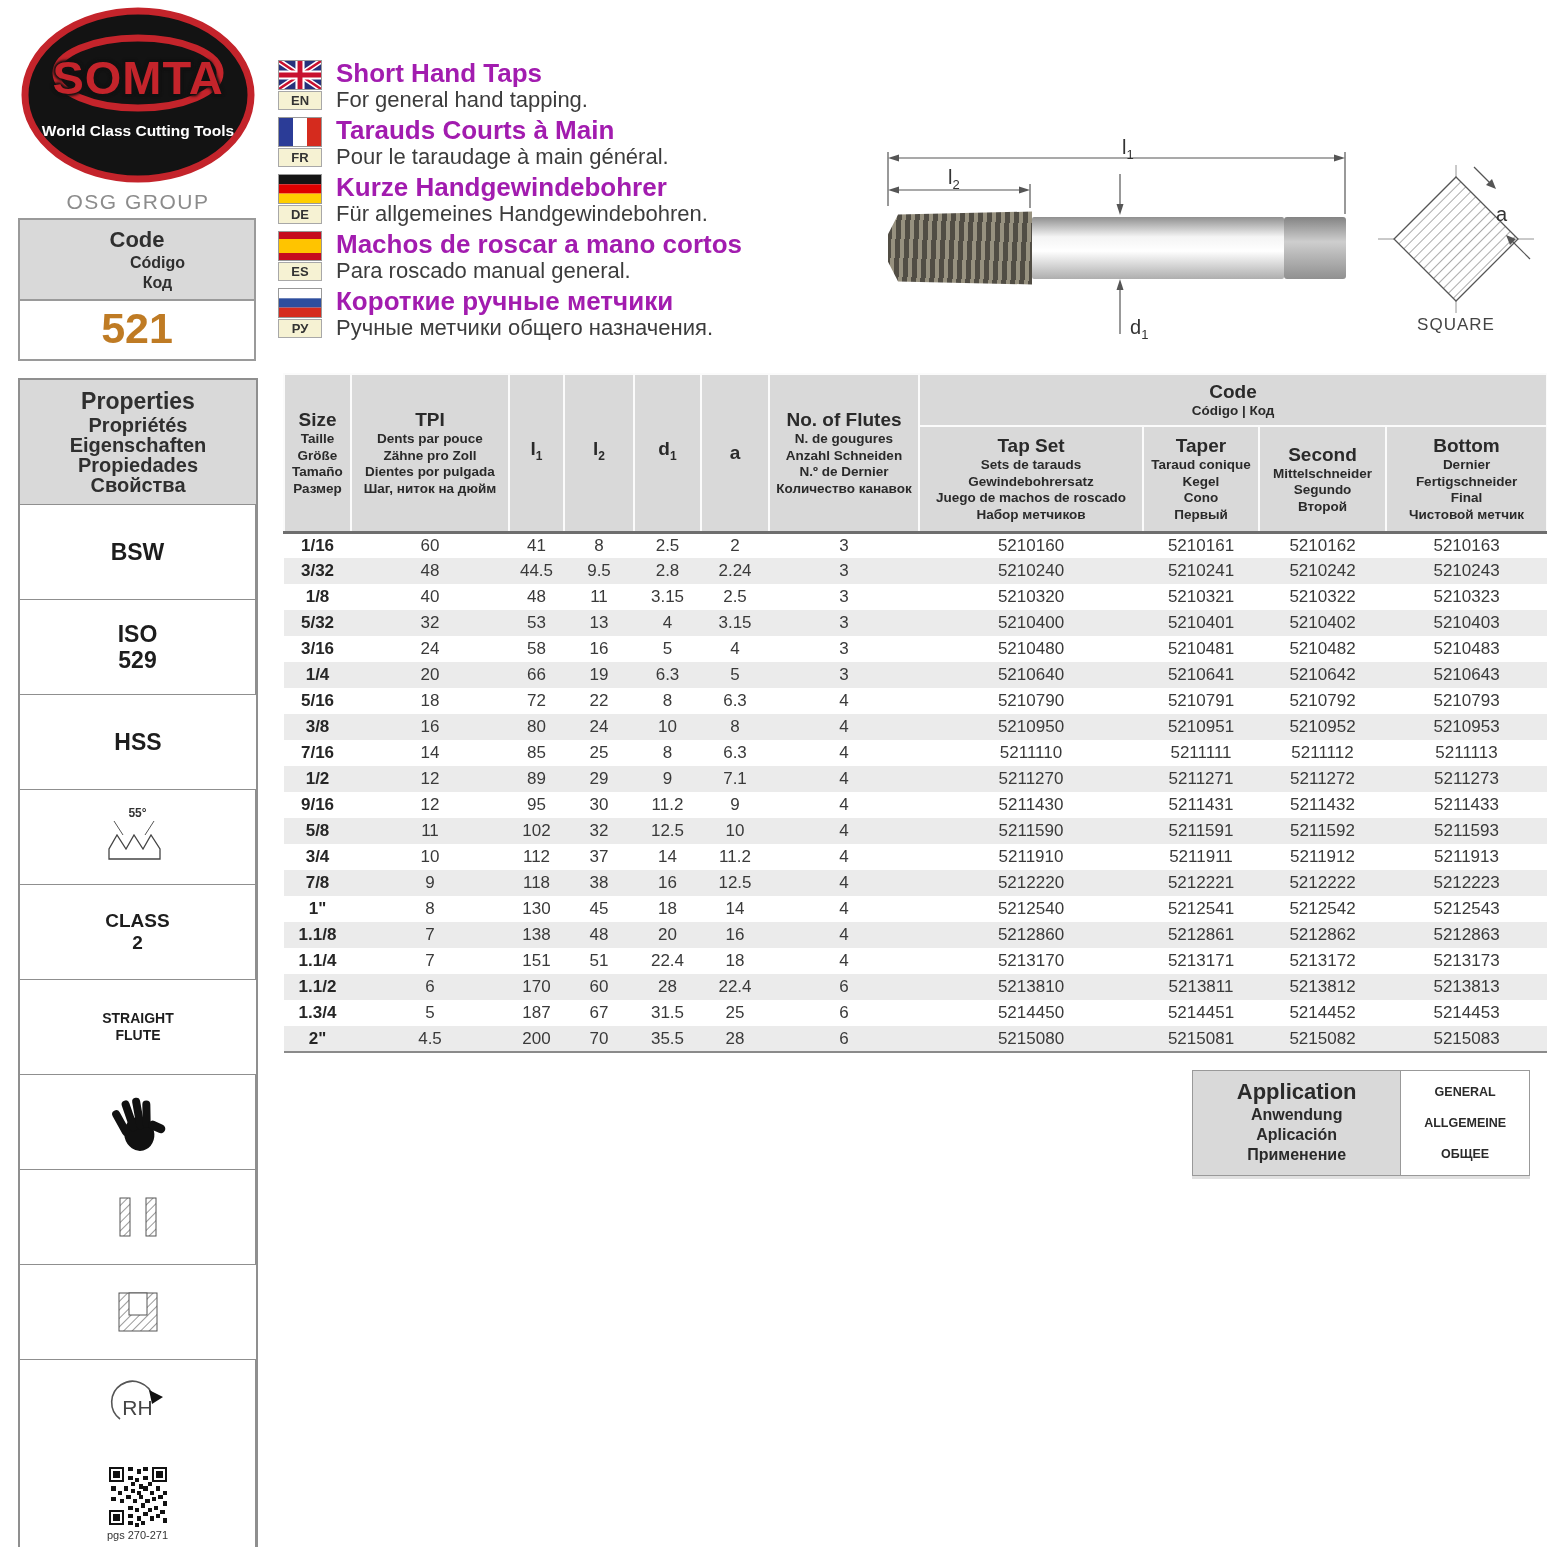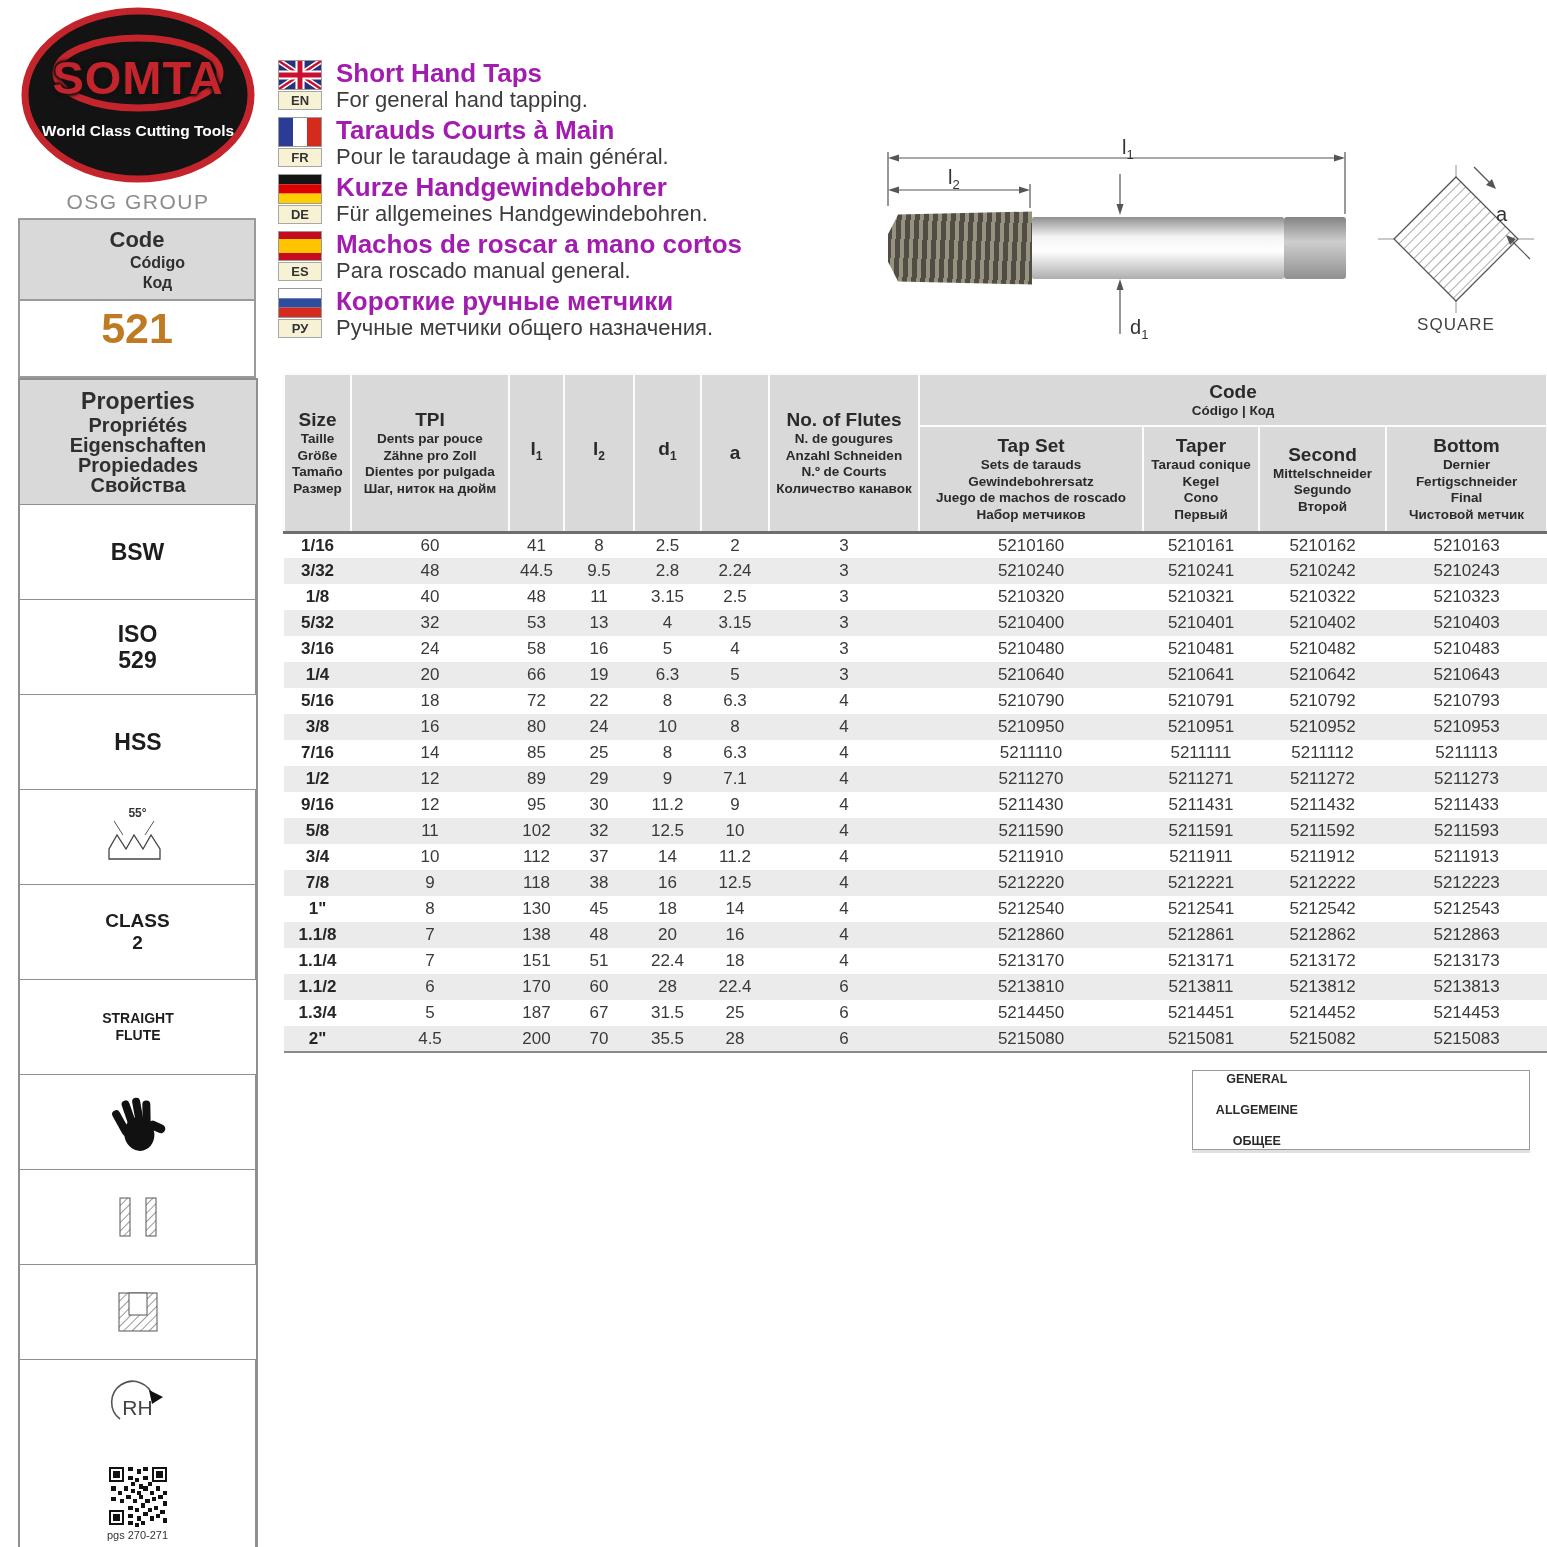--- a/index.html
+++ b/index.html
@@ -15,21 +15,21 @@
   .tagline { position:absolute; left:0; top:116px; width:240px; text-align:center;
              font-size:15.5px; font-weight:700; color:#fff; }
   #osg { position:absolute; left:10px; top:190px; width:256px; text-align:center;
          font-size:21px; color:#8c8c8c; letter-spacing:1.5px; }
 
   
   #code-box { position:absolute; left:18px; top:218px; width:238px; border:2px solid #9a9a9a; background:#fff; }
   #code-box .cb-head { background:#d9d9d9; border-bottom:2px solid #9a9a9a; text-align:center; padding:7px 0 6px; }
   .cb-title { font-size:22px; font-weight:700; color:#2f2f2f; }
   .cb-sub { font-size:16px; font-weight:700; color:#2f2f2f; line-height:20px;padding-left:41px; }
-  .cb-value { text-align:center; font-size:43px; font-weight:800; color:#bf7b24; padding:3px 0 23px; }
+  .cb-value { text-align:center; font-size:43px; font-weight:800; color:#bf7b24; padding:3px 0 6px; }
 
   
   #langs { position:absolute; left:278px; top:60px; width:560px; }
   .lang-row { display:flex; margin-bottom:6px; height:51px; }
   .flag-col { width:58px; flex:none; }
   .flag-col svg { display:block; border:1px solid #999; }
   .lang-tag { display:block; width:44px; height:19px; margin-top:1px; background:#f6f2d3; border:1px solid #a8a8a8;
               text-align:center; font-size:13px; font-weight:700; color:#333; line-height:17px; }
   .lang-title { font-size:26px; font-weight:700; color:#a21caf; line-height:27px; }
   .lang-sub { font-size:22px; color:#3c3c3c; line-height:25px; }
@@ -433,21 +433,21 @@
           <th rowspan="2">
             <div class="h1"><span>d</span><sub>1</sub></div>
           </th>
           <th rowspan="2">
             <div class="h1">a</div>
           </th>
           <th rowspan="2">
             <div class="h1">No. of Flutes</div>
             <div class="h2">N. de gougures</div>
             <div class="h2">Anzahl Schneiden</div>
-            <div class="h2">N.º de Courts</div>
+            <div class="h2">N.º de Dernier</div>
             <div class="h2">Количество канавок</div>
           </th>
           <th colspan="4">
             <div class="h1">Code</div>
             <div class="h2">Código | Код</div>
           </th>
         </tr>
         <tr>
           <th>
             <div class="h1">Tap Set</div>
@@ -737,20 +737,26 @@
             <td>5215080</td>
             <td>5215081</td>
             <td>5215082</td>
             <td>5215083</td>
           </tr>
         </tbody>
     </table>
   </div>
 
   <div id="application">
+    <div class="app-left">
+      <div class="a1">Application</div>
+      <div class="a2">Anwendung</div>
+      <div class="a2">Aplicación</div>
+      <div class="a2">Применение</div>
+    </div>
     <div class="app-right">
       <div class="v">GENERAL</div>
       <div class="v">ALLGEMEINE</div>
       <div class="v">ОБЩЕЕ</div>
     </div>
   </div>
 
 </div>
 
 </body></html>

